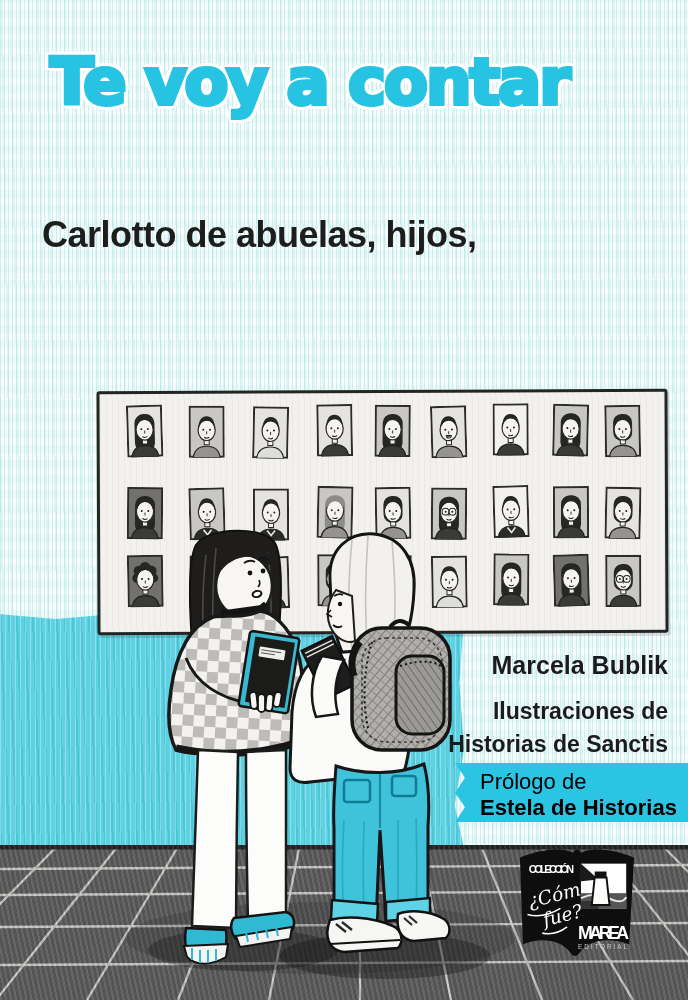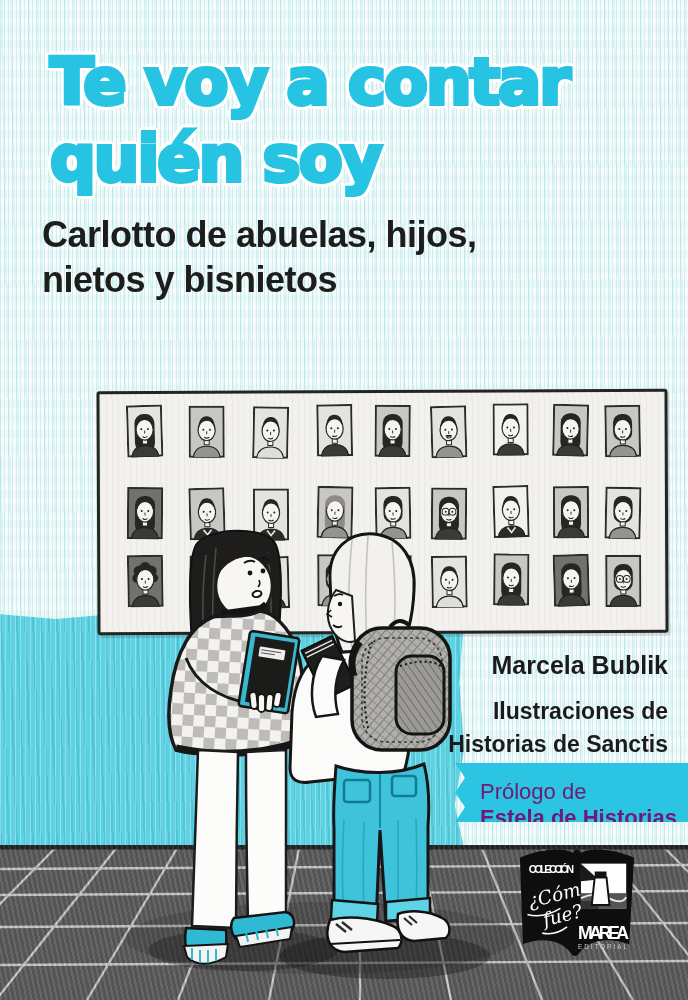--- a/index.html
+++ b/index.html
@@ -40,23 +40,23 @@
         -webkit-text-stroke:4px var(--title_cyan,#27c3e2);
         text-shadow:4px 4px 0 #fff,-4px 4px 0 #fff,4px -4px 0 #fff,-4px -4px 0 #fff,
                     5px 0 0 #fff,-5px 0 0 #fff,0 5px 0 #fff,0 -5px 0 #fff;}
   .subtitle{position:absolute;left:42px;top:212px;z-index:6;
         font-weight:bold;font-size:36px;line-height:45px;letter-spacing:-.5px;color:var(--text_dark,#1d1d1c);}
   .credits{position:absolute;right:20px;top:651px;z-index:6;text-align:right;color:#1b1b1e;}
   .credits .author{font-size:25px;font-weight:bold;margin-bottom:15px;}
   .credits .ill1{font-size:23px;line-height:33px;font-weight:bold;}
   .credits .ill2{font-size:23px;font-weight:bold;line-height:33px;}
   .banner{position:absolute;left:455px;top:763px;width:233px;height:59px;z-index:6;
-        background:var(--banner_cyan,#2bc4e2);color:#701a75;
+        background:var(--banner_cyan,#2bc4e2);color:#000000;
         clip-path:polygon(0 0,100% 0,100% 100%,0 100%,4.3% 75%,0 50%,4.3% 25%);
-        padding:16px 0 0 25px;box-sizing:border-box;}
+        padding:6px 0 0 25px;box-sizing:border-box;}
   .banner .l1{font-size:22px;line-height:26px;}
   .banner .l2{font-size:22px;font-weight:bold;line-height:26px;}
   .logo{position:absolute;left:512px;top:842px;width:130px;height:122px;z-index:7;}
   .logo svg{display:block;width:100%;height:100%;}
 </style>
 </head>
 <body>
 
 <div id="page" style="--title_cyan: #27c3e2; --banner_cyan: #2bc4e2; --wall_light: #eff9f8; --wall_cyan: #5ed2e2; --text_dark: #1d1d1c; --floor: #5e5e5e; --jeans_teal: #3fc3da;">
 
@@ -626,26 +626,24 @@
       <path d="M330,920 C324,936 328,950 344,952 L398,948 C404,942 402,930 393,926 C370,916 344,916 330,920 Z" fill="#f6f6f4" stroke="#111" stroke-width="2.5"></path>
       <path d="M336,924 l10,8 m-4,-10 l10,8" stroke="#2b2b2b" stroke-width="2.4"></path>
       <path d="M330,944 L400,940" stroke="#111" stroke-width="2"></path>
       <path d="M398,914 C396,928 400,940 414,941 L446,938 C452,932 450,922 442,918 C428,910 408,910 398,914 Z" fill="#f6f6f4" stroke="#111" stroke-width="2.5"></path>
       <path d="M404,918 l8,7 m-3,-9 l8,7" stroke="#2b2b2b" stroke-width="2.2"></path>
     </g>
   </svg>
 
   <div class="title">
     <div>Te voy a contar</div>
-    <div>quién soy</div>
   </div>
 
   <div class="subtitle">
     <div>Carlotto de abuelas, hijos,</div>
-    <div>nietos y bisnietos</div>
   </div>
 
   <div class="credits">
     <div class="author">Marcela Bublik</div>
     <div class="ill1">Ilustraciones de</div>
     <div class="ill2">Historias de Sanctis</div>
   </div>
 
   <div class="banner">
     <div class="l1">Prólogo de</div>

